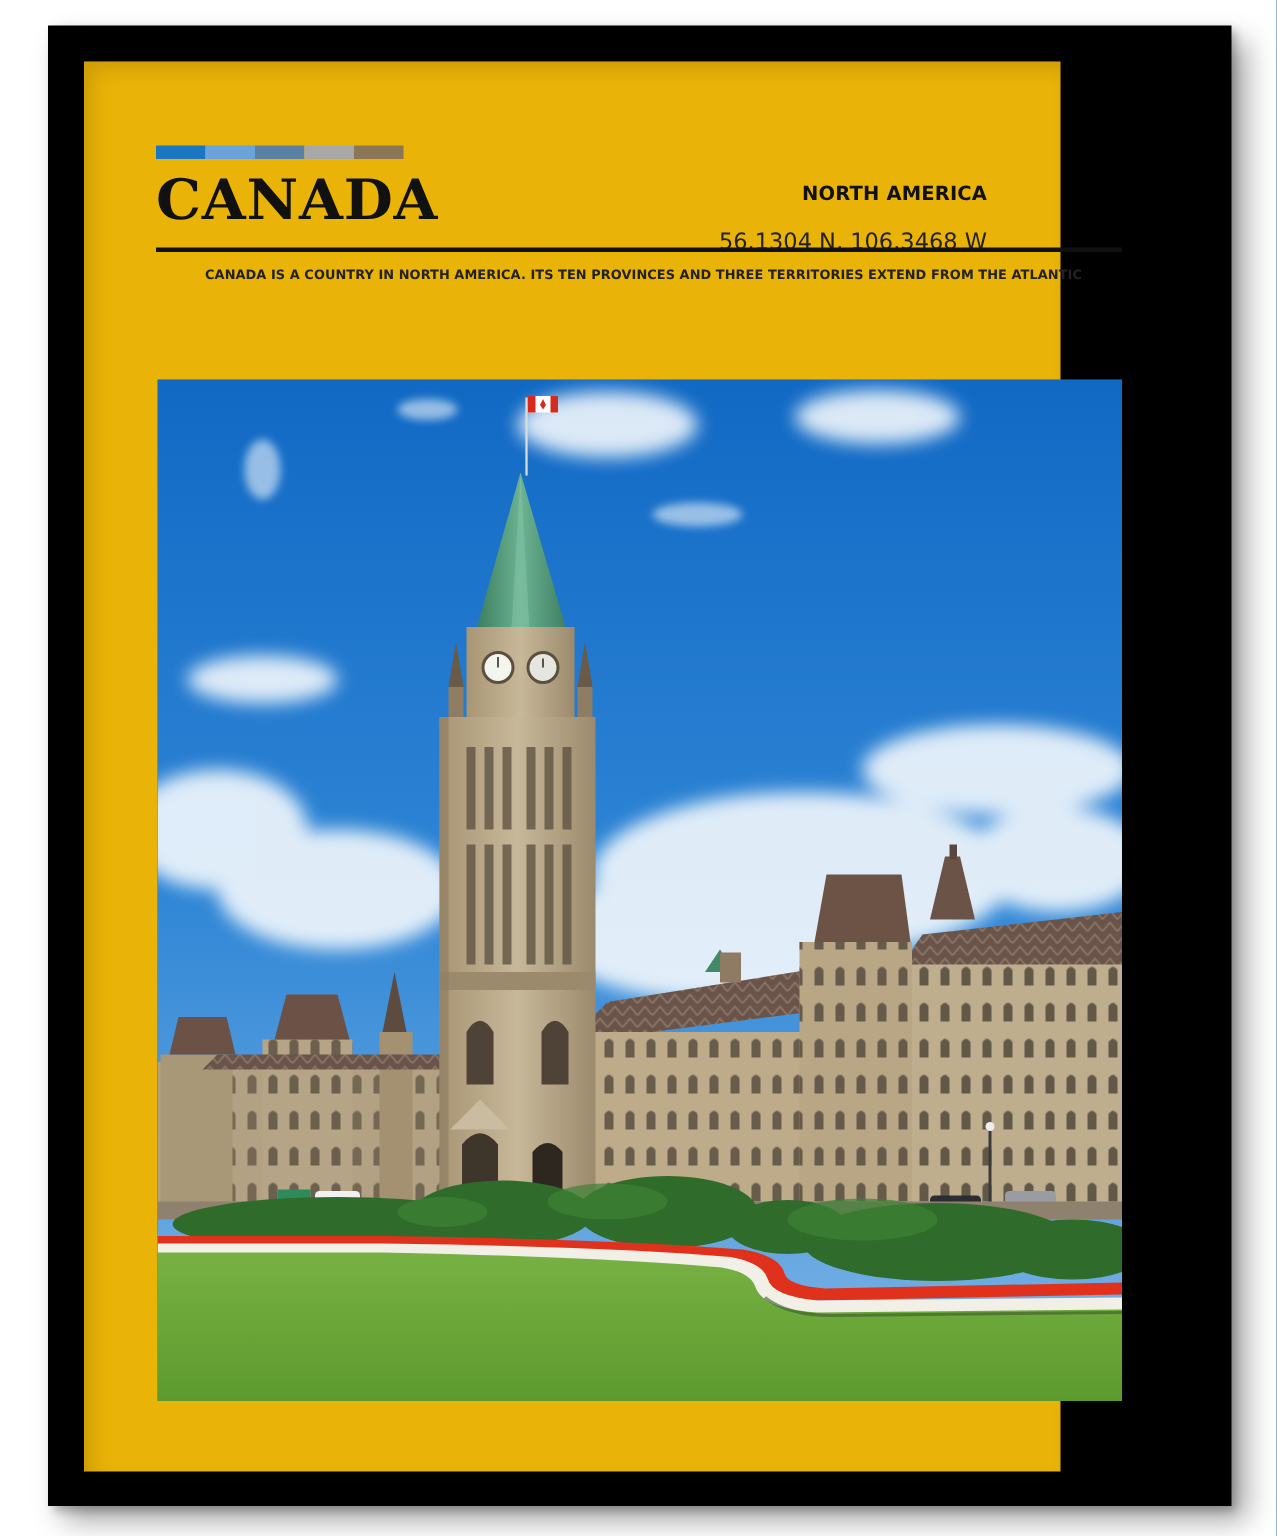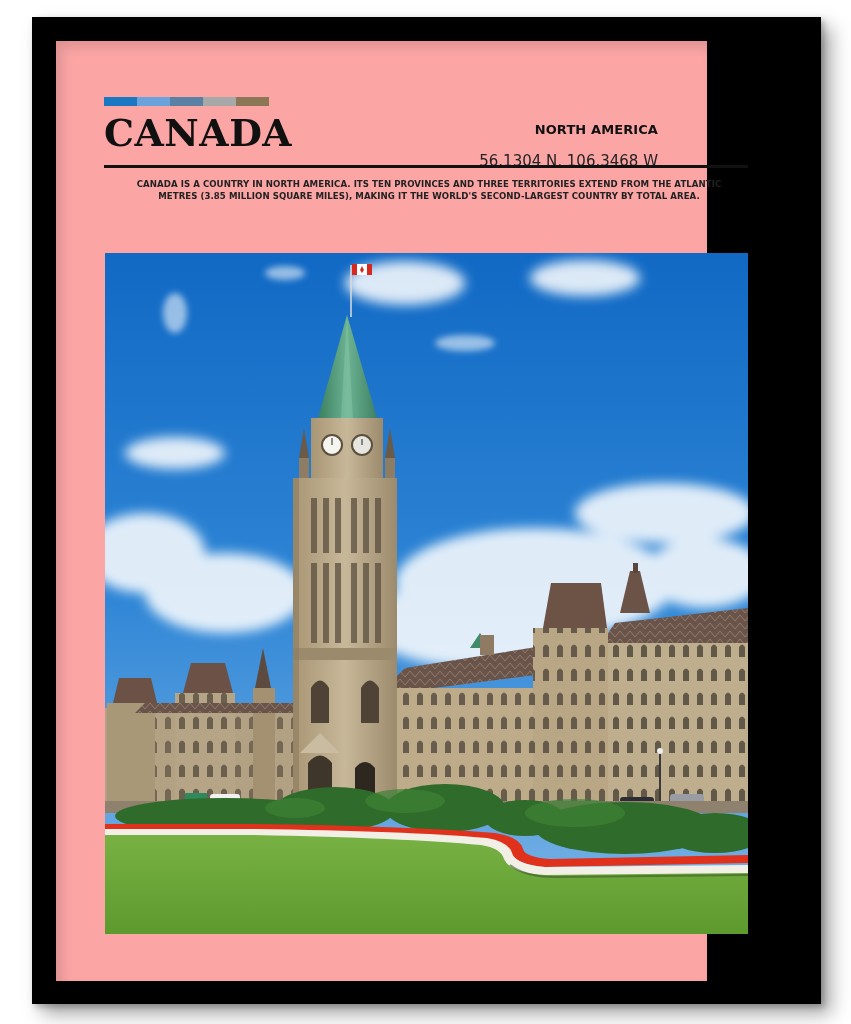--- a/index.html
+++ b/index.html
@@ -8,21 +8,21 @@
       background: #ffffff;
       font-family: "DejaVu Sans", sans-serif;
     }
     .frame {
       position: absolute; left: 32px; top: 17px; width: 789px; height: 987px;
       background: #000;
       box-shadow: 10px 10px 18px rgba(0,0,0,0.35), 3px 3px 6px rgba(0,0,0,0.25);
     }
     .mat {
       position: absolute; left: 24px; top: 24px; width: 651px; height: 940px;
-      background: #fca5a5;
+      background: #eab308;
       box-shadow: inset 6px 6px 12px rgba(0,0,0,0.12);
     }
     
     .swatches {
       position: absolute; left: 48px; top: 56px; height: 9px; display: flex;
     }
     .swatch { width: 33px; height: 9px; }
     .title {
       position: absolute; left: 48px; top: 74px;
       font-family: "DejaVu Serif", serif; font-weight: bold;
@@ -75,21 +75,20 @@
 
     <div class="region">
       <div class="region-name">NORTH AMERICA</div>
       <div class="coords">56.1304 N, 106.3468 W</div>
     </div>
 
     <div class="divider"></div>
 
     <div class="desc">
       <span>CANADA IS A COUNTRY IN NORTH AMERICA. ITS TEN PROVINCES AND THREE TERRITORIES EXTEND FROM THE ATLANTIC</span>
-      <span>METRES (3.85 MILLION SQUARE MILES), MAKING IT THE WORLD'S SECOND-LARGEST COUNTRY BY TOTAL AREA.</span>
     </div>
 
     <div class="photo">
       <svg width="643" height="681" viewBox="0 0 643 681" xmlns="http://www.w3.org/2000/svg">
         <defs>
           <linearGradient id="sky" x1="0" y1="0" x2="0" y2="1">
             <stop offset="0" stop-color="#1169c4"></stop>
             <stop offset="0.5" stop-color="#2f86d6"></stop>
             <stop offset="1" stop-color="#7fb6e6"></stop>
           </linearGradient>

